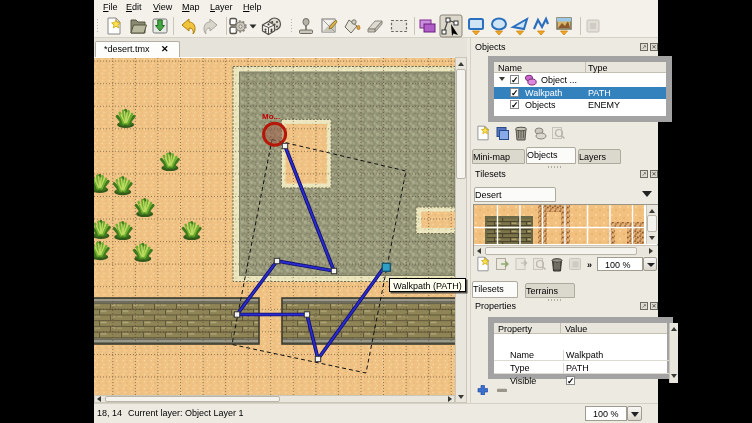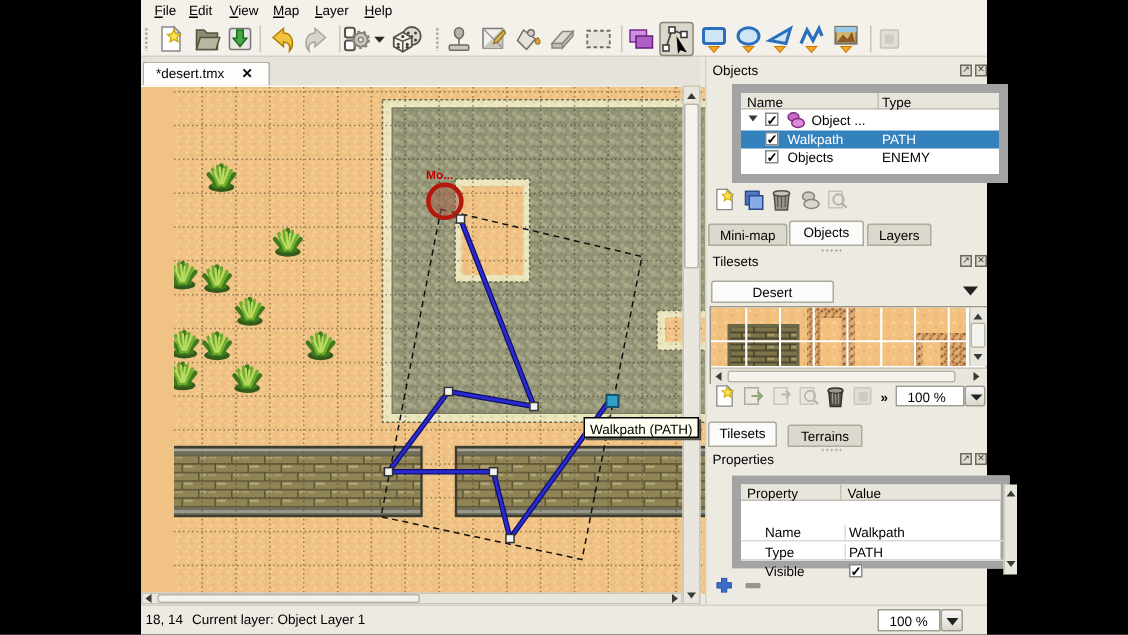--- a/index.html
+++ b/index.html
@@ -9,36 +9,36 @@
 #menubar{position:absolute;left:0;top:0;width:564px;height:14px;font-size:9px;color:#000;background:#f4f1eb;}
 #menubar span{position:absolute;top:2px;}
 #menubar u{text-decoration:underline;}
 #toolbar{position:absolute;left:0;top:14px;width:564px;height:24px;border-bottom:1px solid #d5d1c5;background:#f4f1eb;}
 .sep{position:absolute;top:17px;width:1px;height:18px;background:#c9c5b8;}
 .grip{position:absolute;top:18px;width:3px;height:16px;background-image:radial-gradient(circle,#b5b1a4 1px,transparent 1px);background-size:3px 3px;}
 #tabbar{position:absolute;left:0;top:38px;width:373px;height:19px;background:#e6e3da;}
 #tab1{position:absolute;left:1px;top:3px;width:85px;height:16px;background:#fdfdfc;border:1px solid #b3afa2;border-bottom:none;border-radius:2px 2px 0 0;font-size:9px;padding:2px 0 0 8px;}
 #statusbar{position:absolute;left:0;top:403px;width:564px;height:20px;background:#edeae2;border-top:1px solid #d5d1c5;font-size:9px;}
 
-#mapwrap{position:absolute;left:0;top:57px;width:286px;height:338px;background:#f0c385;border-top:1px solid #fff;padding-left:22px;}
+#mapwrap{position:absolute;left:0;top:57px;width:286px;height:338px;background:#f0c385;border-top:1px solid #fff;}
 #vsb{position:absolute;left:361px;top:57px;width:12px;height:346px;background:#e9e6de;border:1px solid #cac6ba;}
 #hsb{position:absolute;left:0px;top:395px;width:361px;height:8px;background:#e9e6de;border:1px solid #cac6ba;}
 .thumb{position:absolute;background:#f5f3ee;border:1px solid #b9b5a8;border-radius:2px;}
 .tu{position:absolute;width:0;height:0;border-left:3px solid transparent;border-right:3px solid transparent;border-bottom:4px solid #3a3a35;}
 .td{position:absolute;width:0;height:0;border-left:3px solid transparent;border-right:3px solid transparent;border-top:4px solid #3a3a35;}
 .tl{position:absolute;width:0;height:0;border-top:3px solid transparent;border-bottom:3px solid transparent;border-right:4px solid #3a3a35;}
 .tr{position:absolute;width:0;height:0;border-top:3px solid transparent;border-bottom:3px solid transparent;border-left:4px solid #3a3a35;}
 
 #panel{position:absolute;left:376px;top:38px;width:188px;height:365px;background:#edeae2;border-left:1px solid #d5d1c5;}
 .docktitle{position:absolute;font-size:9px;color:#000;}
 .dockbtn{position:absolute;width:8px;height:8px;border:1px solid #6c6a60;background:#dedbd2;font-size:6px;line-height:6px;text-align:center;color:#3a3a35;}
 .tbl{position:absolute;background:#fff;border:6px solid #a3a3a3;margin-left:15px;}
 .tblhead{position:absolute;left:0;top:0;width:100%;height:11px;background:#e8e5dc;border-bottom:1px solid #c4c0b4;font-size:9px;}
 .tabrow{position:absolute;font-size:9px;}
-.rtab{position:absolute;top:3px;height:15px;background:#dbd8cd;border:1px solid #aeaa9d;border-radius:2px 2px 0 0;text-align:center;padding-top:2px;font-size:9px;}
+.rtab{position:absolute;top:3px;height:15px;background:#dbd8cd;border:1px solid #aeaa9d;border-radius:2px 2px 0 0;text-align:left;padding-top:2px;font-size:9px;}
 .rtab.active{background:#fbfbfa;top:1px;height:17px;}
 .combo{position:absolute;background:#fff;border:1px solid #a09c90;font-size:9px;}
 .combobtn{position:absolute;background:linear-gradient(#f8f7f4,#dcd8cd);border:1px solid #a09c90;border-radius:2px;}
 #tooltip{position:absolute;left:295px;top:278px;width:77px;height:14px;background:#fffff1;border:1px solid #000;box-shadow:1.5px 1.5px 0 #55524a;font-size:9px;padding-top:2px;text-align:center;z-index:50;}
 </style>
 </head>
 <body>
 <div id="win">
 
   <div id="menubar">

